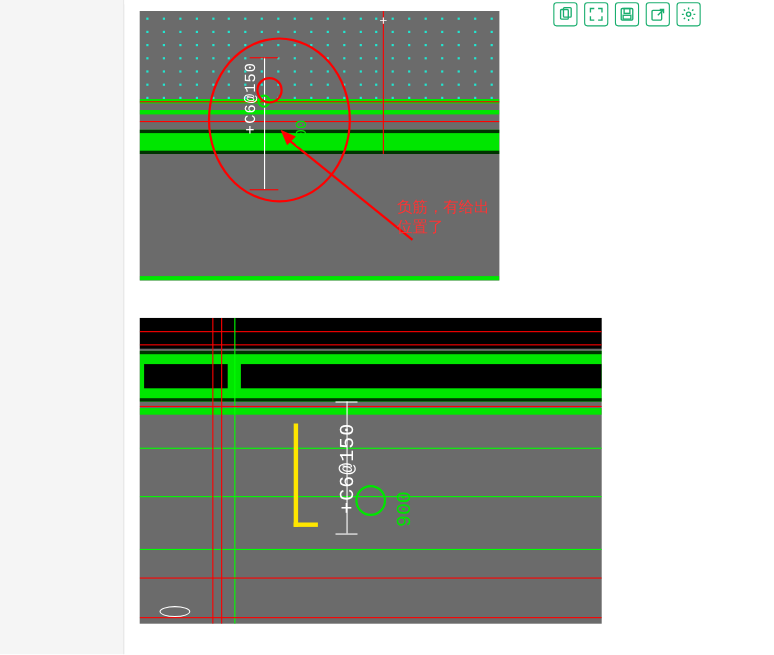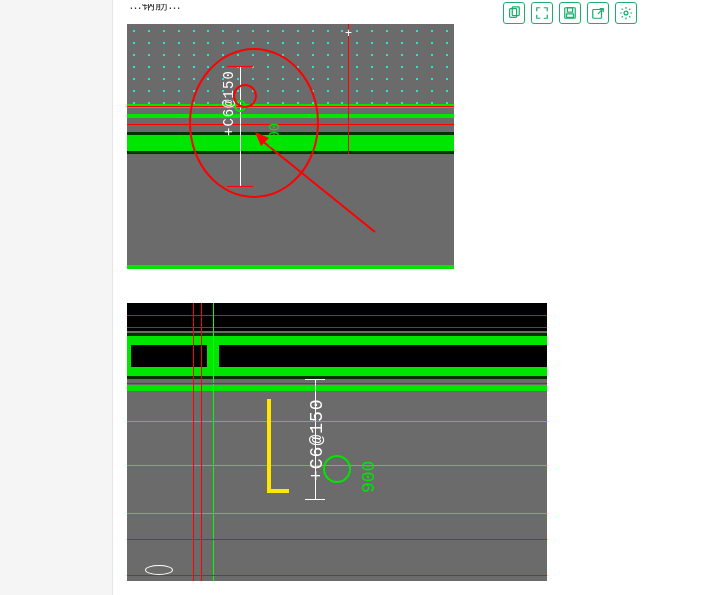--- a/index.html
+++ b/index.html
@@ -43,21 +43,20 @@
   .sep { height: 24px; }
   .cut-top { position:absolute; top:0; left:0; right:0; height:4px; background:#fff;}
 </style>
 </head>
 <body>
 
 <div class="left-rail"></div>
 
 <div class="main">
   <div class="cut-top"></div>
-  <div class="title-row">…钢筋…</div>
 
   <div class="toolbar">
     <div class="tbtn">
       <svg viewBox="0 0 16 16">
           <rect x="3" y="3" width="8" height="10" rx="1"></rect>
           <rect x="6" y="1" width="8" height="10" rx="1"></rect>
         </svg>
     </div>
     <div class="tbtn">
       <svg viewBox="0 0 16 16">
@@ -282,20 +281,21 @@
       <div class="arrow" style="left:128px; top:108px;">
         <svg width="130" height="110">
             <line x1="6" y1="8" x2="120" y2="100"></line>
             <polygon points="0,0 14,6 6,14"></polygon>
           </svg>
       </div>
 
       <div class="cad-label" style="left:94px; top:112px;">+C6@150</div>
       <div class="cad-label-green" style="left:140px; top:124px;">900</div>
 
+      <div class="annot" style="left:234px; top:170px;">负筋，有给出位置了</div>
 
       <div style="position:absolute; left:218px; top:2px; color:#fff; font-size:12px;">+</div>
     </div>
   </div>
 
   <div class="sep"></div>
 
   <div class="imgwrap">
     <div class="cadimg img2">
 

